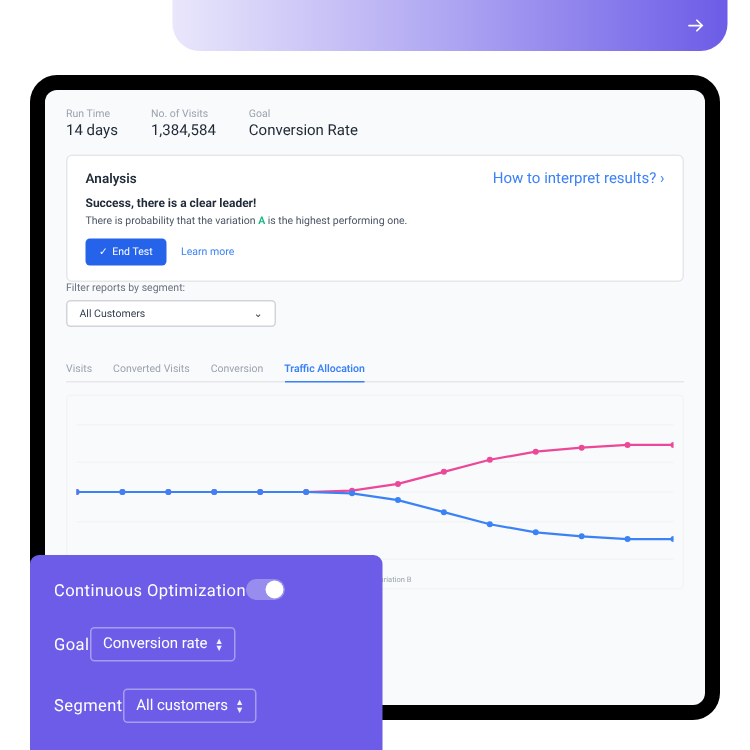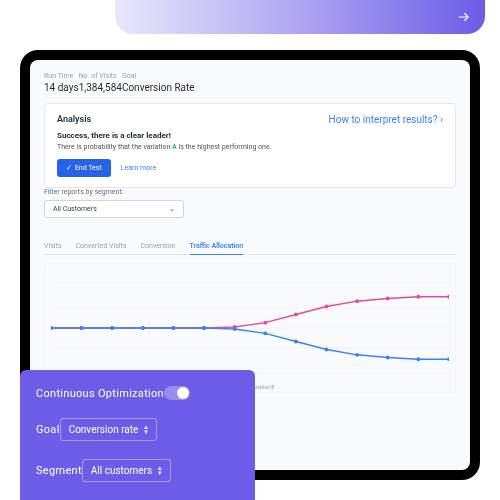--- a/index.html
+++ b/index.html
@@ -1,26 +1,26 @@
 <!DOCTYPE html>
 <html><head>
 <meta charset="utf-8">
 <style>
 *{box-sizing:border-box;margin:0;padding:0;font-family:-apple-system,BlinkMacSystemFont,"Segoe UI",Roboto,sans-serif}
 body{width:500px;height:500px;background:#fff;position:relative;overflow:hidden}
 .banner{position:absolute;top:0;left:115px;width:370px;height:34px;background:linear-gradient(90deg,rgba(108,92,231,0.15),rgba(108,92,231,0.55),#6c5ce7);border-radius:0 0 18px 18px}
 .banner .arr{position:absolute;right:12px;top:8px;width:18px;height:18px;display:flex;align-items:center;justify-content:center;color:#fff}
 .tablet{position:absolute;top:50px;left:20px;width:460px;height:430px;background:#000;border-radius:18px;padding:10px}
 .screen{width:100%;height:100%;background:#f9fafb;border-radius:8px;padding:12px 14px;overflow:hidden;position:relative}
-.metrics{display:flex;font-size:8px;color:#6b7280}
+.metrics{display:flex;gap:22px;font-size:8px;color:#6b7280}
 .metric .lbl{font-size:7px;color:#9ca3af;margin-bottom:2px}
 .metric .val{font-size:10px;color:#1f2937}
 .metric .val.green{color:#10b981}
 .card{background:#fff;border:1px solid #e5e7eb;border-radius:4px;padding:10px 12px;margin-top:10px;position:relative}
-.card-h{display:flex;justify-content:space-between;align-items:flex-start;margin-bottom:6px}
+.card-h{display:flex;justify-content:space-between;align-items:center;margin-bottom:6px}
 .card-title{font-size:9px;font-weight:600;color:#1f2937}
 .interpret{font-size:10px;color:#3b82f6}
 .success{font-size:8px;font-weight:700;color:#1f2937;margin-bottom:3px}
 .desc{font-size:7px;color:#4b5563;margin-bottom:8px}
 .desc .var{color:#10b981;font-weight:600}
 .actions{display:flex;gap:10px;align-items:center}
 .btn-end{background:#2563eb;color:#fff;font-size:7px;padding:5px 9px;border-radius:3px;border:none;display:flex;align-items:center;gap:3px}
 .learn{font-size:7px;color:#3b82f6}
 .filter-lbl{font-size:7px;color:#6b7280;margin-bottom:4px}
 .select{width:140px;background:#fff;border:1px solid #d1d5db;border-radius:3px;padding:4px 8px;font-size:7px;color:#374151;display:flex;justify-content:space-between;align-items:center}

